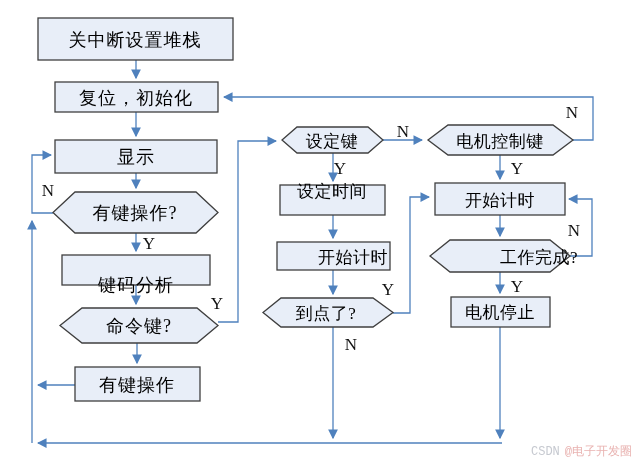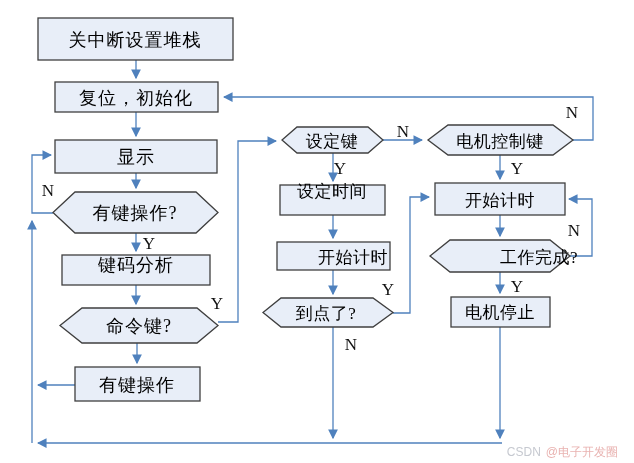--- a/index.html
+++ b/index.html
@@ -36,23 +36,23 @@
   }
   .branch-label {
     position: absolute;
     transform: translate(-50%, -50%);
     color: #111111;
     font-size: 17px;
     line-height: 1;
   }
   .watermark {
     position: absolute;
-    right: 16px;
+    right: 2px;
     top: 446px;
-    font-family: Liberation Sans, sans-serif;
+    font-family: Liberation Mono, monospace;
     font-size: 12px;
     line-height: 1;
     white-space: nowrap;
   }
   .watermark .brand { color: #c6c9d0; }
   .watermark .handle { color: #e9b3b1; margin-left: 5px; }
 </style>
 </head>
 <body>
 
@@ -113,21 +113,21 @@
       <rect x="435" y="183" width="130" height="32"></rect>
       <polygon points="450,240 550,240 570,256 550,272 450,272 430,256"></polygon>
       <rect x="451" y="297" width="99" height="30"></rect>
     </g>
   </svg>
 
   <div class="node-label" style="left:135px; top:40px;">关中断设置堆栈</div>
   <div class="node-label" style="left:136px; top:98px;">复位，初始化</div>
   <div class="node-label" style="left:136px; top:157px;">显示</div>
   <div class="node-label" style="left:135px; top:213px;text-align:right;">有键操作?</div>
-  <div class="node-label" style="left:136px; top:265px;">键码分析</div>
+  <div class="node-label" style="left:136px; top:285px;">键码分析</div>
   <div class="node-label" style="left:139px; top:326px;">命令键?</div>
   <div class="node-label" style="left:137px; top:385px;">有键操作</div>
 
   <div class="node-label small" style="left:332px; top:141px;">设定键</div>
   <div class="node-label small" style="left:332px; top:191px;">设定时间</div>
   <div class="node-label small" style="left:333px; top:257px;margin-left:20px;">开始计时</div>
   <div class="node-label small" style="left:326px; top:313px;">到点了?</div>
 
   <div class="node-label small" style="left:500px; top:141px;">电机控制键</div>
   <div class="node-label small" style="left:500px; top:200px;">开始计时</div>

